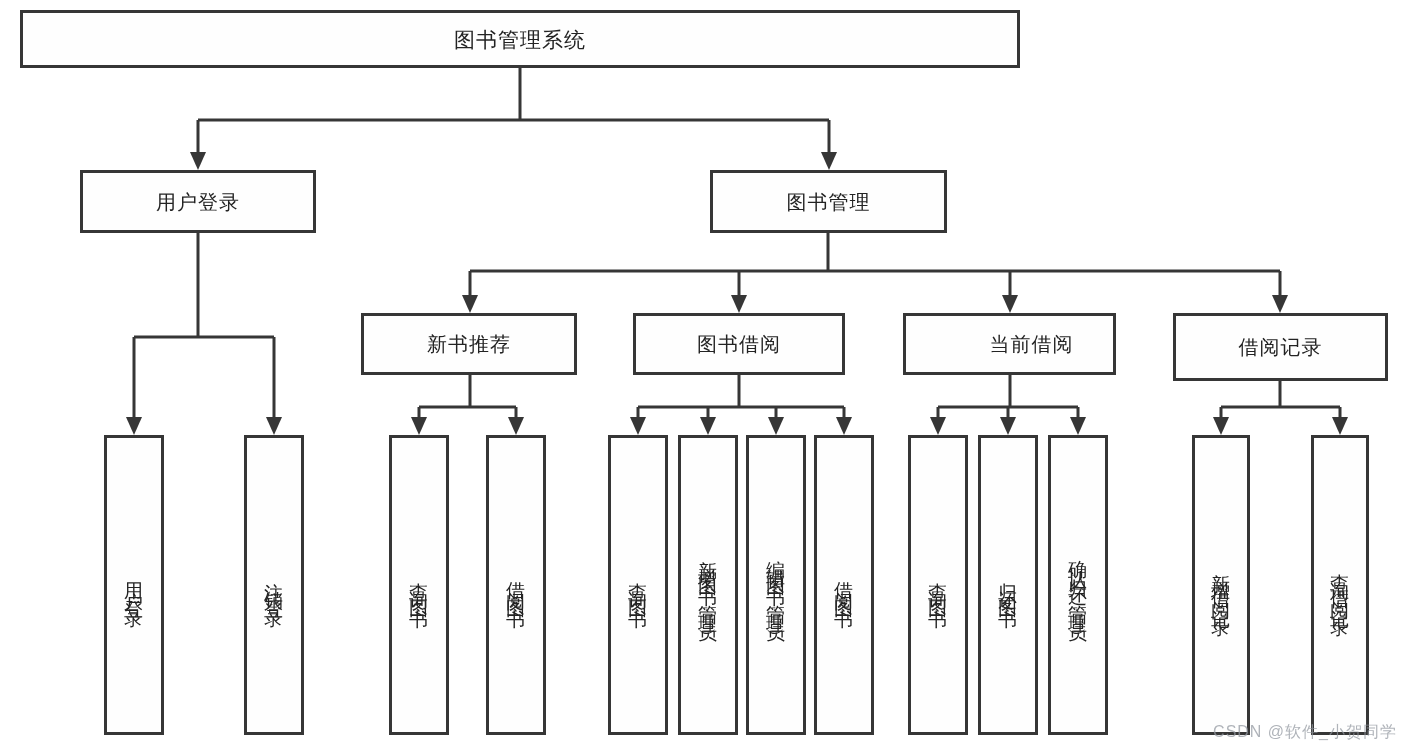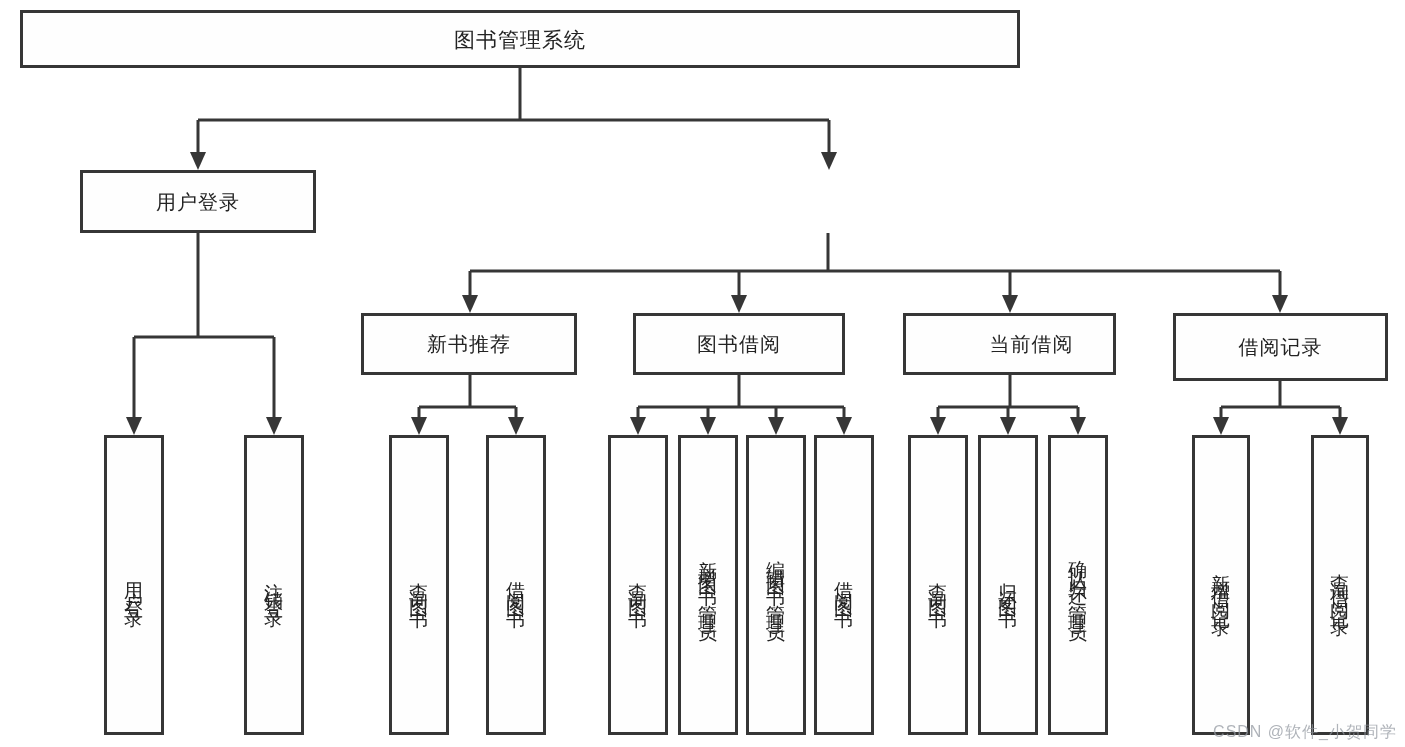--- a/index.html
+++ b/index.html
@@ -103,20 +103,23 @@
     </g>
   </svg>
 
   <div class="node root" style="left:20px; top:10px; width:1000px; height:58px;text-align:center;">
     <span class="hlabel">图书管理系统</span>
   </div>
 
   <div class="node" style="left:80px; top:170px; width:236px; height:63px;">
     <span class="hlabel">用户登录</span>
   </div>
+  <div class="node" style="left:710px; top:170px; width:237px; height:63px;">
+    <span class="hlabel">图书管理</span>
+  </div>
 
   <div class="node" style="left:361px; top:313px; width:216px; height:62px;">
     <span class="hlabel">新书推荐</span>
   </div>
   <div class="node" style="left:633px; top:313px; width:212px; height:62px;">
     <span class="hlabel">图书借阅</span>
   </div>
   <div class="node" style="left:903px; top:313px; width:213px; height:62px;padding-left:44px;">
     <span class="hlabel">当前借阅</span>
   </div>

